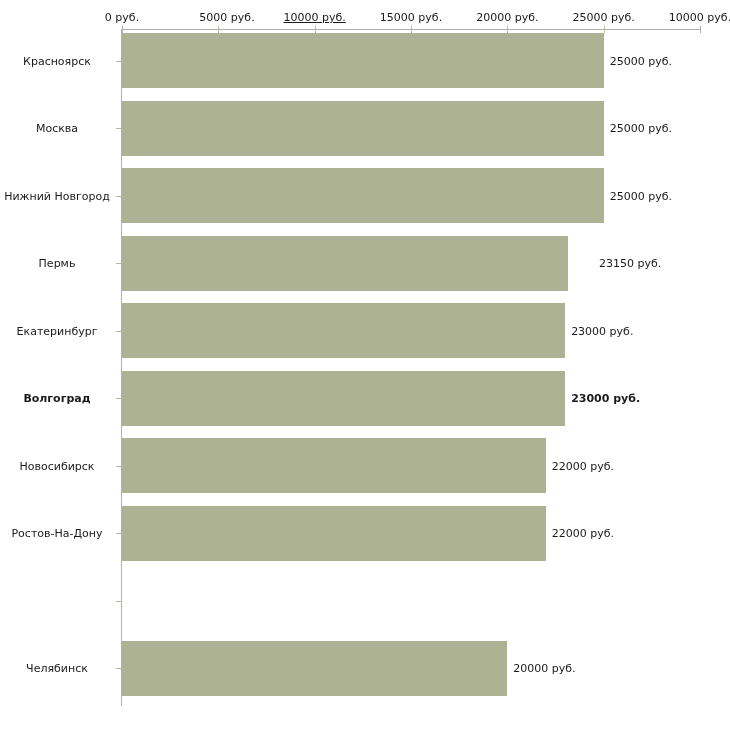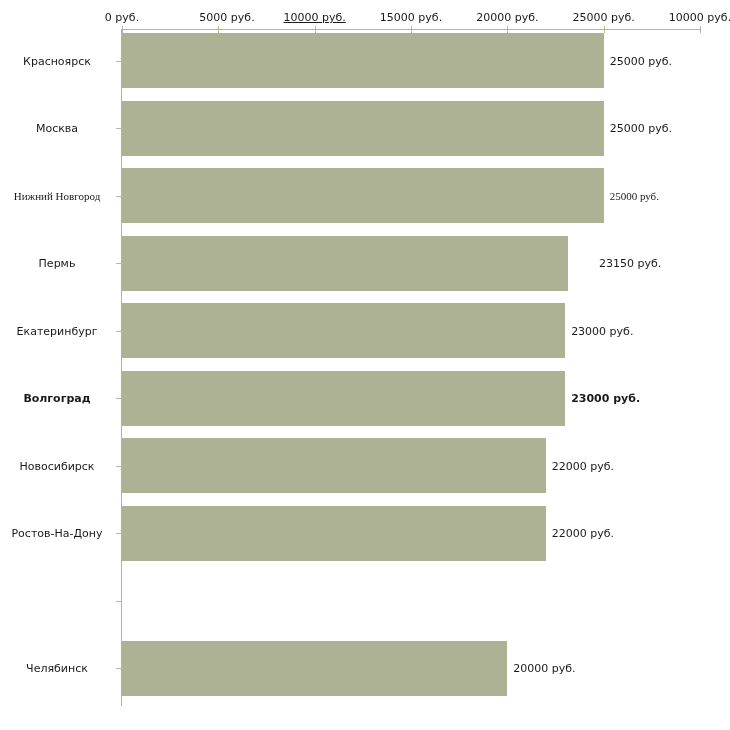--- a/index.html
+++ b/index.html
@@ -139,21 +139,21 @@
         <div class="bar" title="Красноярск 25000 руб." style="width: 481.667px; background: rgb(173, 178, 148);"></div>
         <div class="bar-value" style="left: 609.667px;">25000 руб.</div>
       </div>
       <div class="y-tick" style="top: 128px;"></div>
       <div class="bar-row" style="top: 100.5px; height: 55px;">
         <div class="cat-label-wrap">Москва</div>
         <div class="bar" title="Москва 25000 руб." style="width: 481.667px; background: rgb(173, 178, 148);"></div>
         <div class="bar-value" style="left: 609.667px;">25000 руб.</div>
       </div>
       <div class="y-tick" style="top: 195.5px;"></div>
-      <div class="bar-row" style="top: 168px; height: 55px; font-family: Liberation Serif, serif;">
+      <div class="bar-row" style="top: 168px; height: 55px;">
         <div class="cat-label-wrap">Нижний Новгород</div>
         <div class="bar" title="Нижний Новгород 25000 руб." style="width: 481.667px; background: rgb(173, 178, 148);"></div>
         <div class="bar-value" style="left: 609.667px;">25000 руб.</div>
       </div>
       <div class="y-tick" style="top: 263px;"></div>
       <div class="bar-row" style="top: 235.5px; height: 55px;">
         <div class="cat-label-wrap">Пермь</div>
         <div class="bar" title="Пермь 23150 руб." style="width: 446.023px; background: rgb(173, 178, 148);"></div>
         <div class="bar-value" style="left: 574.023px; margin-left: 25px;">23150 руб.</div>
       </div>

